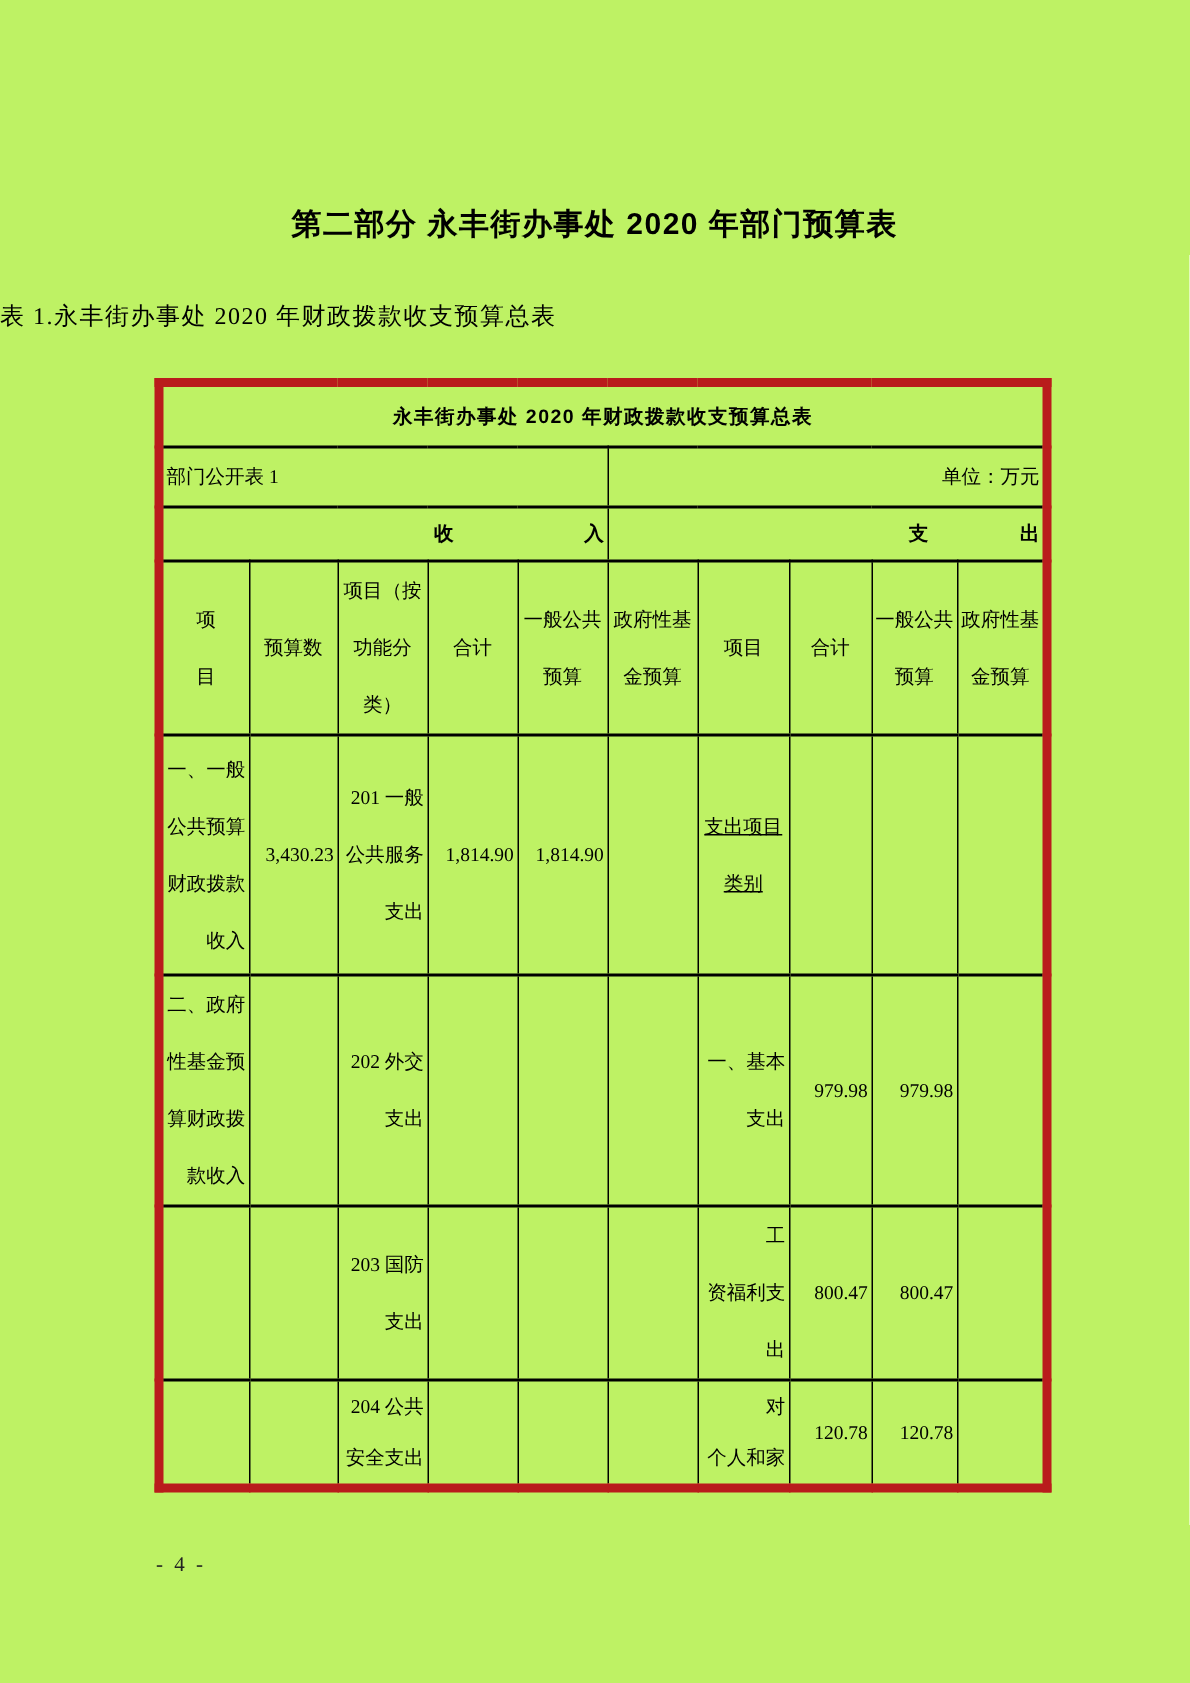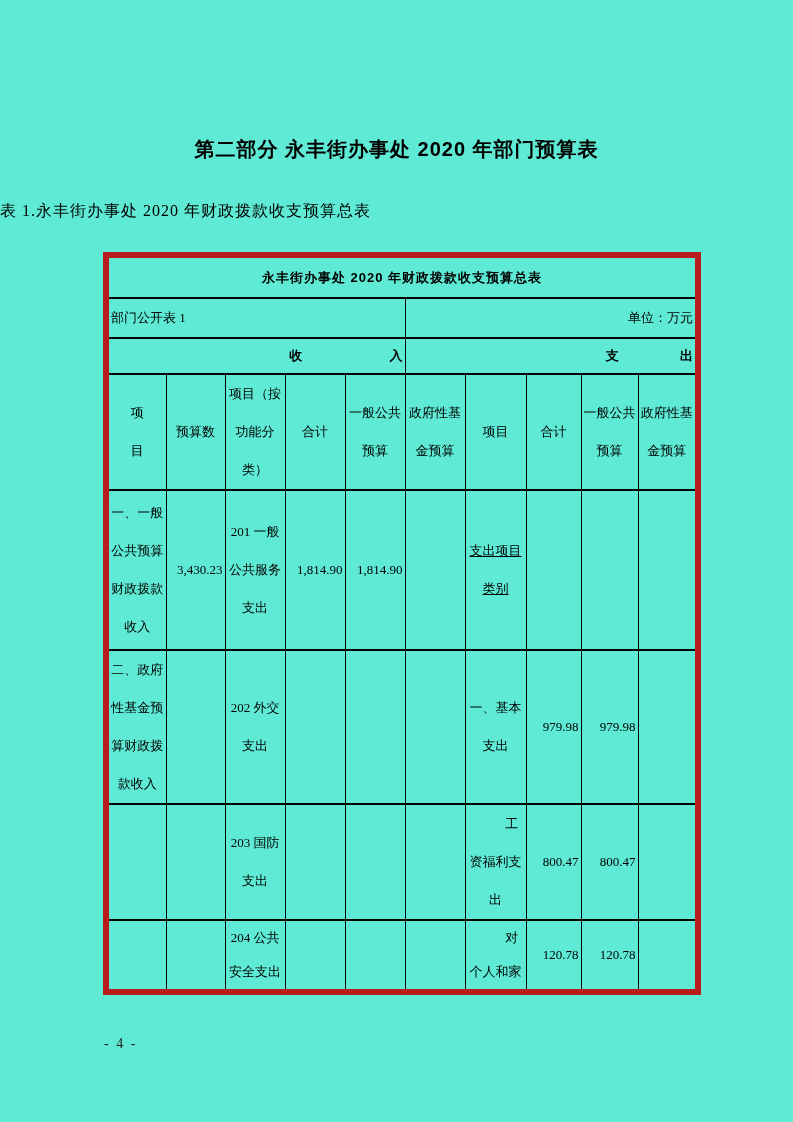--- a/index.html
+++ b/index.html
@@ -1,19 +1,19 @@
 <!DOCTYPE html>
 <html><head>
 <meta charset="utf-8">
 <style>
   html,body{margin:0;padding:0;background:#ffffff;}
   .page{
     position:relative;
     width:793px;height:1122px;
-    background:#5eead4;
+    background:#bef264;
     color:#000;
     font-family:"Liberation Serif", serif;
     overflow:hidden;
   }
   .heading{
     position:absolute;top:136px;left:0;width:100%;
     margin:0;text-align:center;
     font-family:"Liberation Sans", sans-serif;
     font-size:20px;font-weight:bold;letter-spacing:1px;
   }
@@ -49,21 +49,21 @@
   td.sec{height:34px;text-align:right;font-size:14px;white-space:pre;font-weight:bold;}
   td.sec-in{word-spacing:84px;}
   td.sec-out{word-spacing:58px;}
   tr.hrow{height:111px;}
   td.hdr{
     text-align:center;
     white-space:pre;
     line-height:38px;
   }
   td.dc{white-space:pre;line-height:38px;}
-  td.al{text-align:center;margin-top:22px;}
+  td.al{text-align:right;margin-top:22px;}
   td.ar{text-align:right;padding-right:1px;}
   td.ac{text-align:center;text-decoration:underline;}
   tr.r1{height:160px;}
   tr.r2{height:154px;padding-left:38px;}
   tr.r3{height:111px;}
   tr.r4{height:68px;}
   tr.r4 td{line-height:34px;}
   .page-number{
     position:absolute;left:104px;top:1036px;
     font-size:14px;letter-spacing:2px;color:#222;

